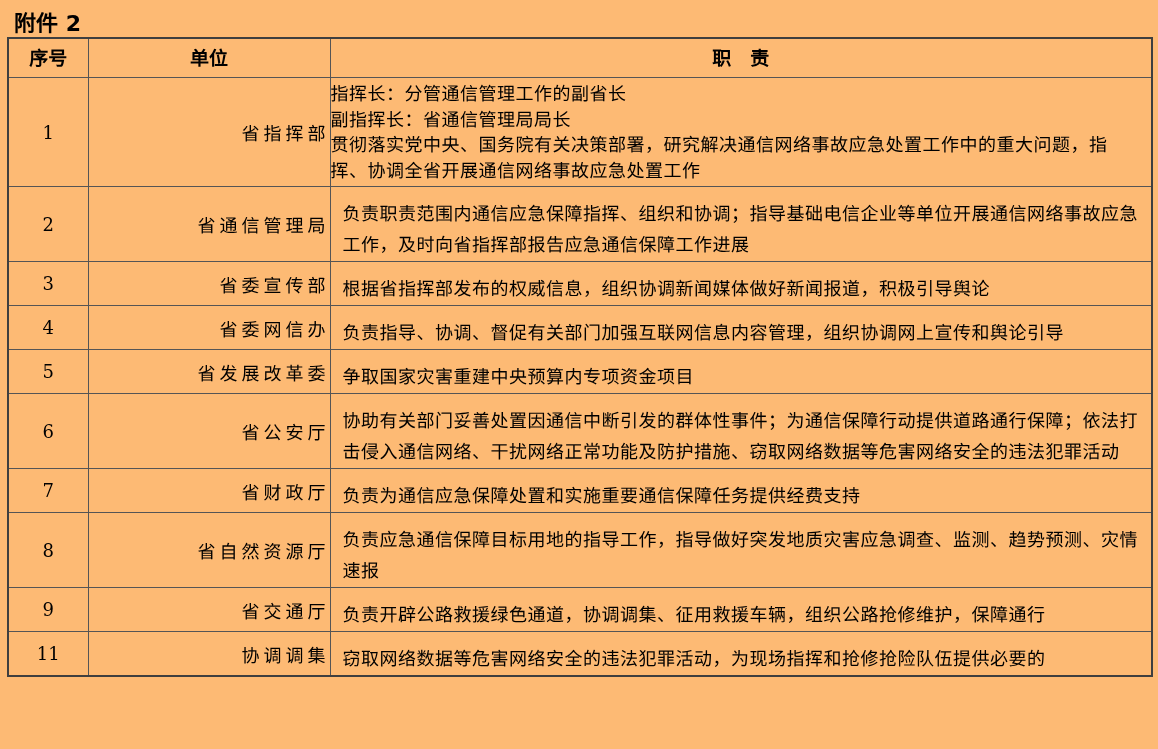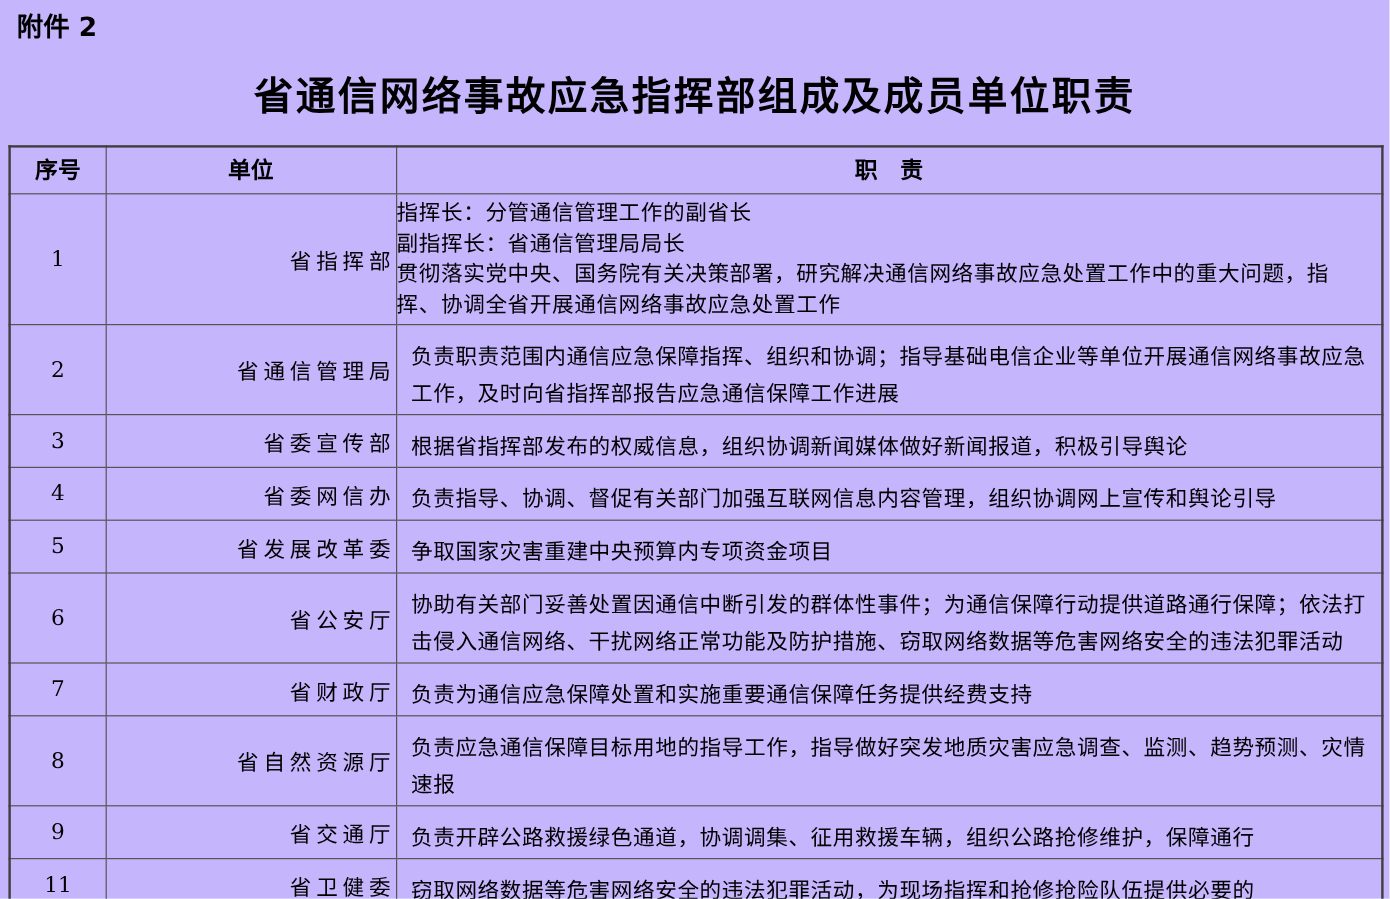--- a/index.html
+++ b/index.html
@@ -11,21 +11,21 @@
     width: 1158px;
     height: 749px;
     overflow: hidden;
     color: #000;
     font-family: "DejaVu Serif", "Liberation Serif", serif;
   }
   .page {
     position: relative;
     width: 1158px;
     height: 749px;
-    background: #c4b5fd;
+    background: #fdba74;
   }
   .attachment {
     font-family: "DejaVu Sans", "Liberation Sans", sans-serif;
     font-weight: bold;
     font-size: 22px;
     line-height: 26px;
     padding: 11px 0 0 14px;
   }
   .title {
     margin: 24px 0 20px 0;
@@ -82,21 +82,20 @@
     padding: 3px 8px 3px 0;
   }
   td.cell-duty .p { margin: 0; }
 </style>
 </head>
 <body>
 
 <div class="page">
   <div class="attachment">附件 2</div>
 
-  <h1 class="title">省通信网络事故应急指挥部组成及成员单位职责</h1>
 
   <table class="duty-table">
     <colgroup>
       <col class="c-no">
       <col class="c-unit">
       <col class="c-duty">
     </colgroup>
     <thead>
       <tr>
         <th>序号</th>
@@ -165,20 +164,20 @@
         </tr>
         <tr>
           <td class="cell-no">9</td>
           <td class="cell-unit">省交通厅</td>
           <td class="cell-duty">
             <div class="p">负责开辟公路救援绿色通道，协调调集、征用救援车辆，组织公路抢修维护，保障通行</div>
           </td>
         </tr>
         <tr>
           <td class="cell-no">11</td>
-          <td class="cell-unit">省卫健委</td>
+          <td class="cell-unit">协调调集</td>
           <td class="cell-duty">
             <div class="p">窃取网络数据等危害网络安全的违法犯罪活动，为现场指挥和抢修抢险队伍提供必要的</div>
           </td>
         </tr>
       </tbody>
   </table>
 </div>
 
 </body></html>

